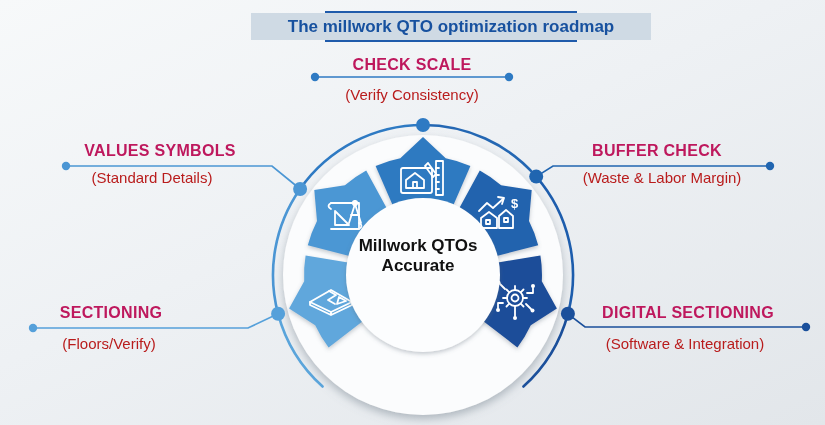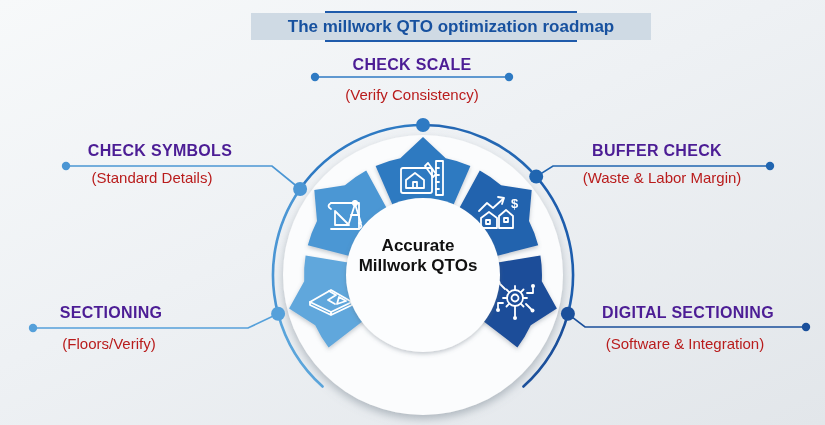--- a/index.html
+++ b/index.html
@@ -13,21 +13,21 @@
     left:211px;top:13px;width:400px;height:27px;line-height:27px;
     text-align:center;background:#cfdae4;
     color:#17519f;font-size:17px;font-weight:bold;margin-left:40px;
   }
   #title-box::before,#title-box::after{
     content:"";position:absolute;left:50%;margin-left:-126px;width:252px;height:2px;background:#1f5bab;
   }
   #title-box::before{top:-2px;}
   #title-box::after{bottom:-2px;}
   .step-label{
-    font-size:16px;font-weight:bold;color:#4c1d95;text-align:center;letter-spacing:0.3px;
+    font-size:16px;font-weight:bold;color:#be185d;text-align:center;letter-spacing:0.3px;
   }
   .step-sub{
     font-size:15px;color:#b91c1c;text-align:center;
   }
   #center-label{
     left:328px;top:236px;width:180px;text-align:center;
     font-size:17px;font-weight:bold;color:#111;line-height:19.5px;
   }
   #center-label span{display:block;}
   svg{position:absolute;left:0;top:0;}
@@ -139,28 +139,28 @@
     <circle cx="536.2" cy="176.6" r="7" fill="#2065b0"></circle>
     <circle cx="567.9" cy="313.8" r="7" fill="#1a4f9b"></circle>
     <circle cx="300.1" cy="189" r="7" fill="#4b96d4"></circle>
     <circle cx="278.1" cy="313.8" r="7" fill="#55a0da"></circle>
   </g>
 </svg>
 
 <div id="title-box" class="abs">The millwork QTO optimization roadmap</div>
 
 <div id="center-label" class="abs">
+  <span>Millwork QTOs</span>
   <span>Accurate</span>
-  <span>Millwork QTOs</span>
 </div>
 
 <div class="abs step-label" style="left:262px;top:56px;width:300px;">CHECK SCALE</div>
 <div class="abs step-sub" style="left:262px;top:86px;width:300px;">(Verify Consistency)</div>
 
-<div class="abs step-label" style="left:35px;top:142px;width:250px;">CHECK SYMBOLS</div>
+<div class="abs step-label" style="left:35px;top:142px;width:250px;">VALUES SYMBOLS</div>
 <div class="abs step-sub" style="left:27px;top:169px;width:250px;">(Standard Details)</div>
 
 <div class="abs step-label" style="left:532px;top:142px;width:250px;">BUFFER CHECK</div>
 <div class="abs step-sub" style="left:537px;top:169px;width:250px;">(Waste &amp; Labor Margin)</div>
 
 <div class="abs step-label" style="left:11px;top:304px;width:200px;">SECTIONING</div>
 <div class="abs step-sub" style="left:9px;top:335px;width:200px;">(Floors/Verify)</div>
 
 <div class="abs step-label" style="left:563px;top:304px;width:250px;">DIGITAL SECTIONING</div>
 <div class="abs step-sub" style="left:560px;top:335px;width:250px;">(Software &amp; Integration)</div>

